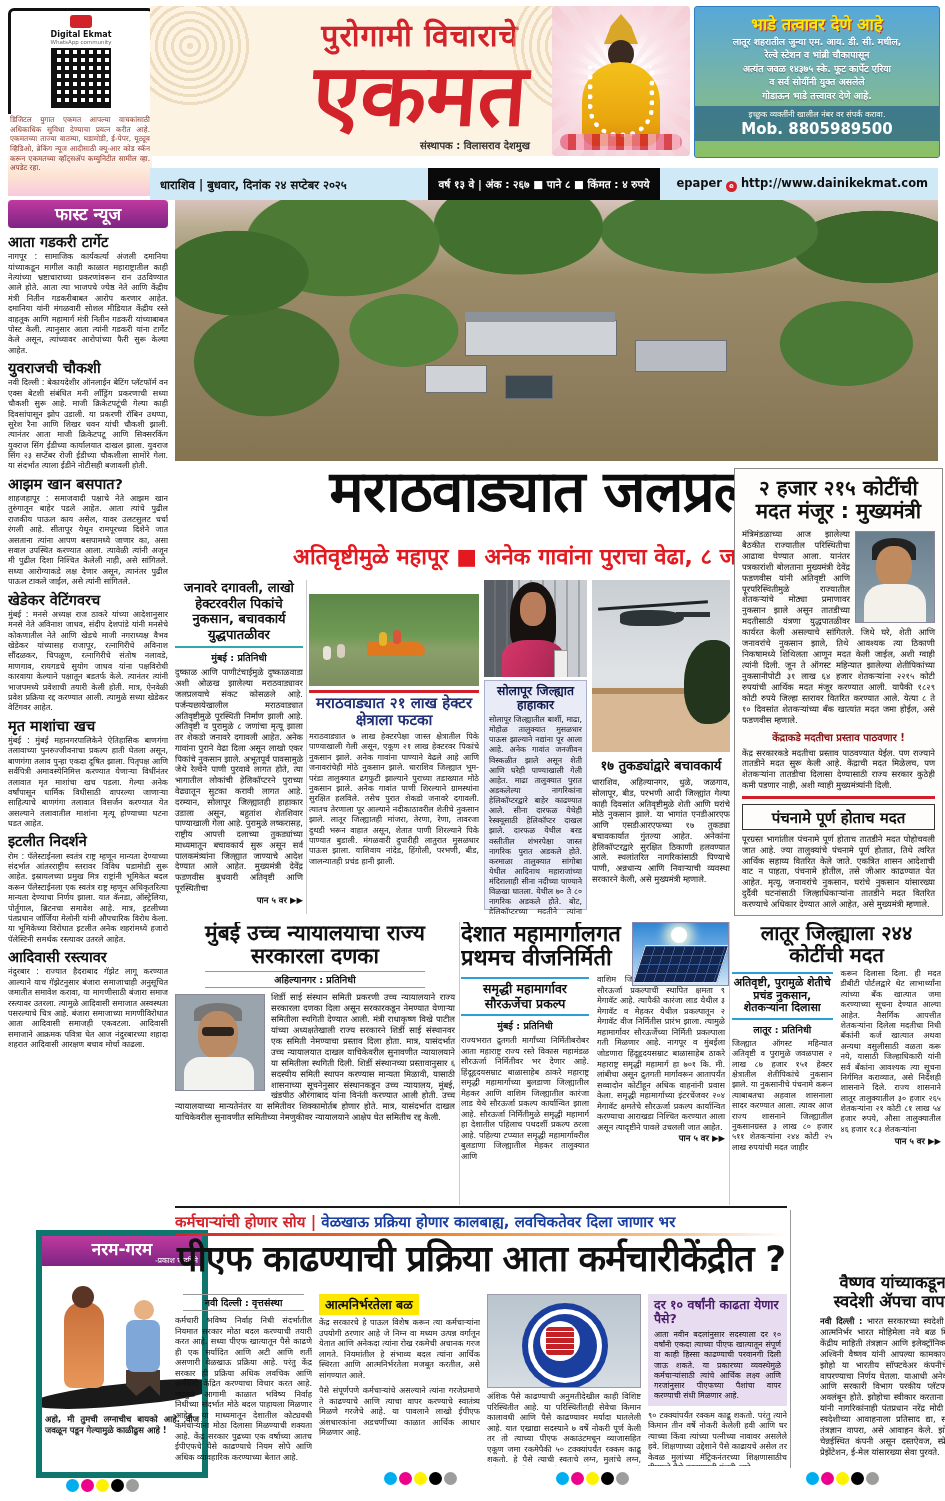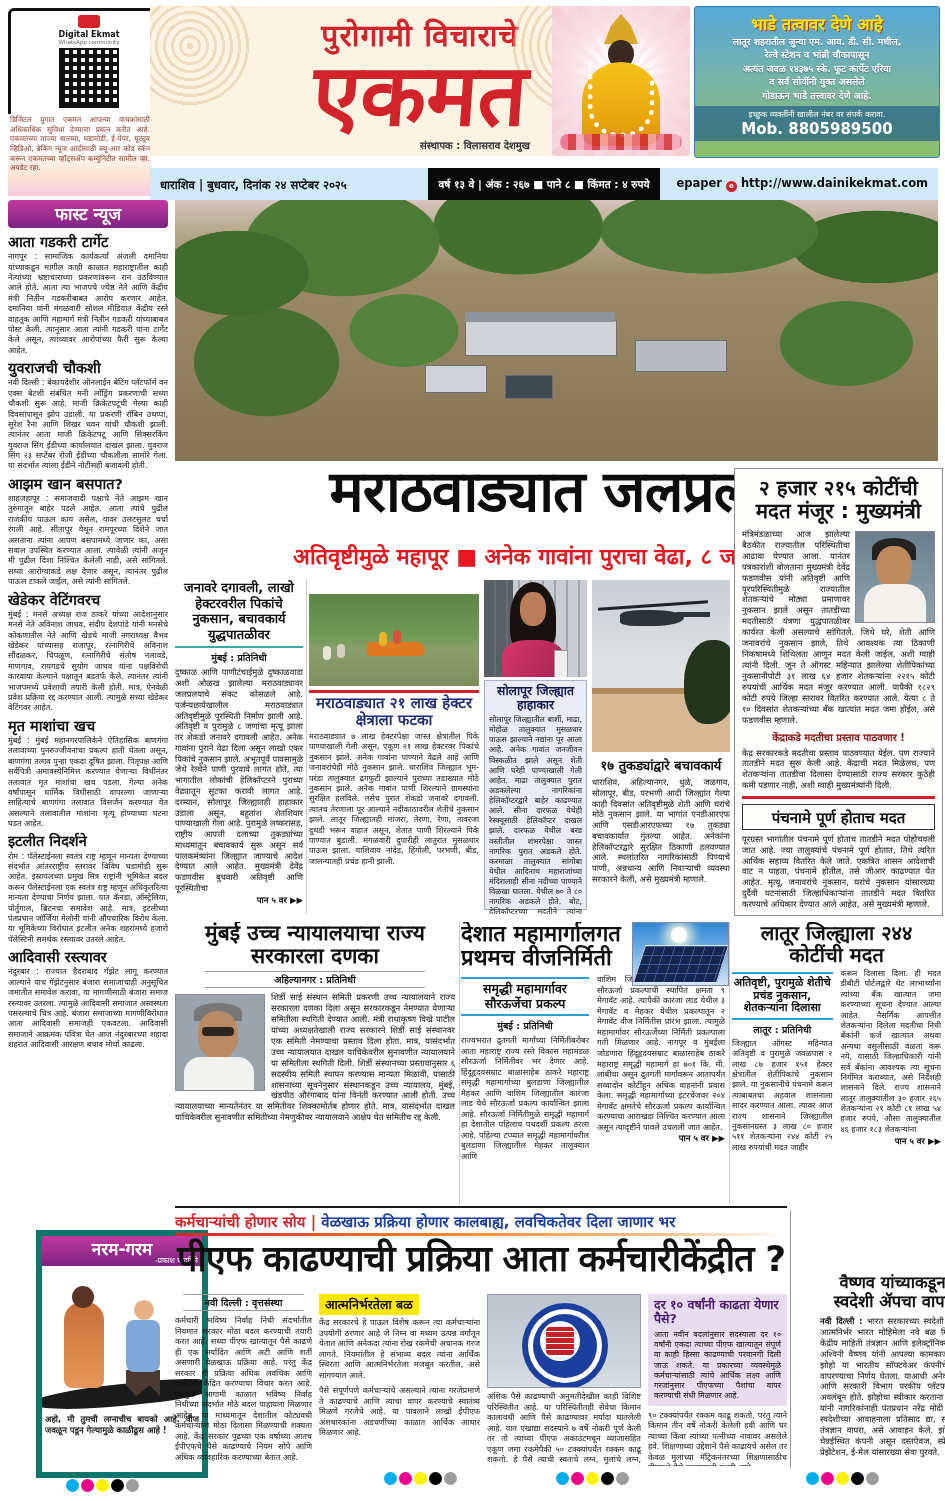--- a/index.html
+++ b/index.html
@@ -4,21 +4,21 @@
 <style>
   html,body{margin:0;padding:0;background:#e8e8e8;}
   #page{position:relative;width:945px;height:1501px;background:#ffffff;margin:0 auto;
         font-family:"DejaVu Sans","Liberation Sans",sans-serif;color:#111;overflow:hidden;}
   .abs{position:absolute;}
   .jst{text-align:justify;}
   .ctr{text-align:center;}
   .b{font-weight:bold;}
   .clip{overflow:hidden;}
   
-  .qrbox{background:#fff;border:3px solid #111;border-radius:6px;text-align:center;padding:3px 8px;}
+  .qrbox{background:#fff;border:3px solid #111;border-radius:6px;text-align:center;padding:3px 0;}
   .qrlogo{width:22px;height:13px;background:#d2232a;border-radius:3px;margin:1px auto 2px;}
   .qrbrand{font-size:8px;font-weight:bold;}
   .qrsub{font-size:5.5px;color:#666;}
   .qrpat{width:56px;height:56px;margin:3px auto 0;border:2px solid #111;
      background:
        repeating-linear-gradient(0deg,#111 0 4px,transparent 4px 8px),
        repeating-linear-gradient(90deg,#111 0 4px,#fff 4px 8px);}
   .qrdesc{font-size:7.3px;line-height:1.32;color:#8b3626;text-align:justify;
      background:linear-gradient(180deg,#fff 40%,#fde3d2 75%,#f7c9de 100%);padding:1px 2px;}
   .mast{background:#fdf3e2;}

